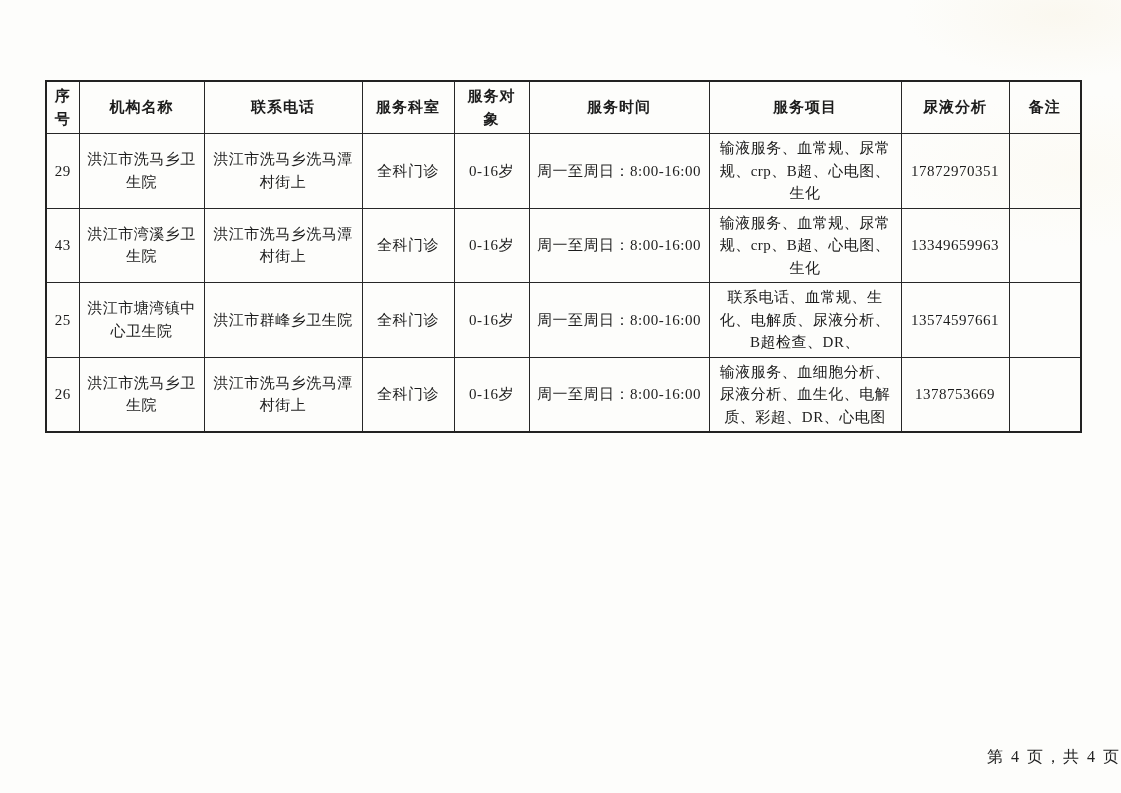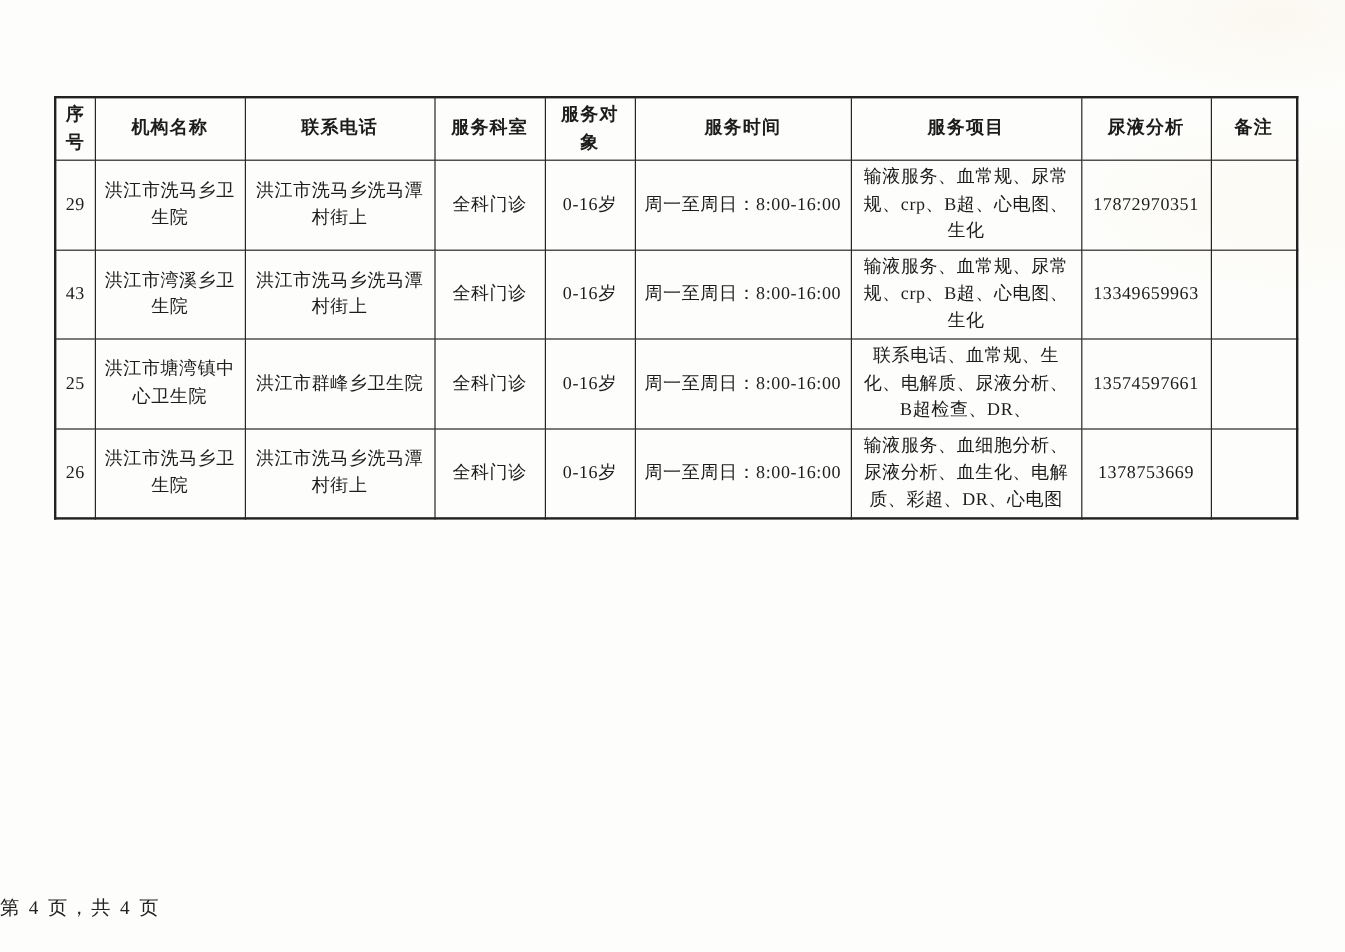--- a/index.html
+++ b/index.html
@@ -47,21 +47,21 @@
   tr.r1 td { height: 72px; }
   tr.r2 td { height: 73px; }
   tr.r3 td { height: 73px; }
   td.phone { font-size: 16px; letter-spacing: 0.3px; }
   td.time  { font-size: 15px; padding: 3px 2px; }
   td.items { padding: 3px 7px; }
   .footer {
     position: absolute;
     left: 0; width: 100%;
     top: 747px;
-    text-align: left;
+    text-align: right;
     font-size: 16px;
     letter-spacing: 2px;
     color: #222;
   }
 </style>
 </head>
 <body>
 
 <div class="page">
 

